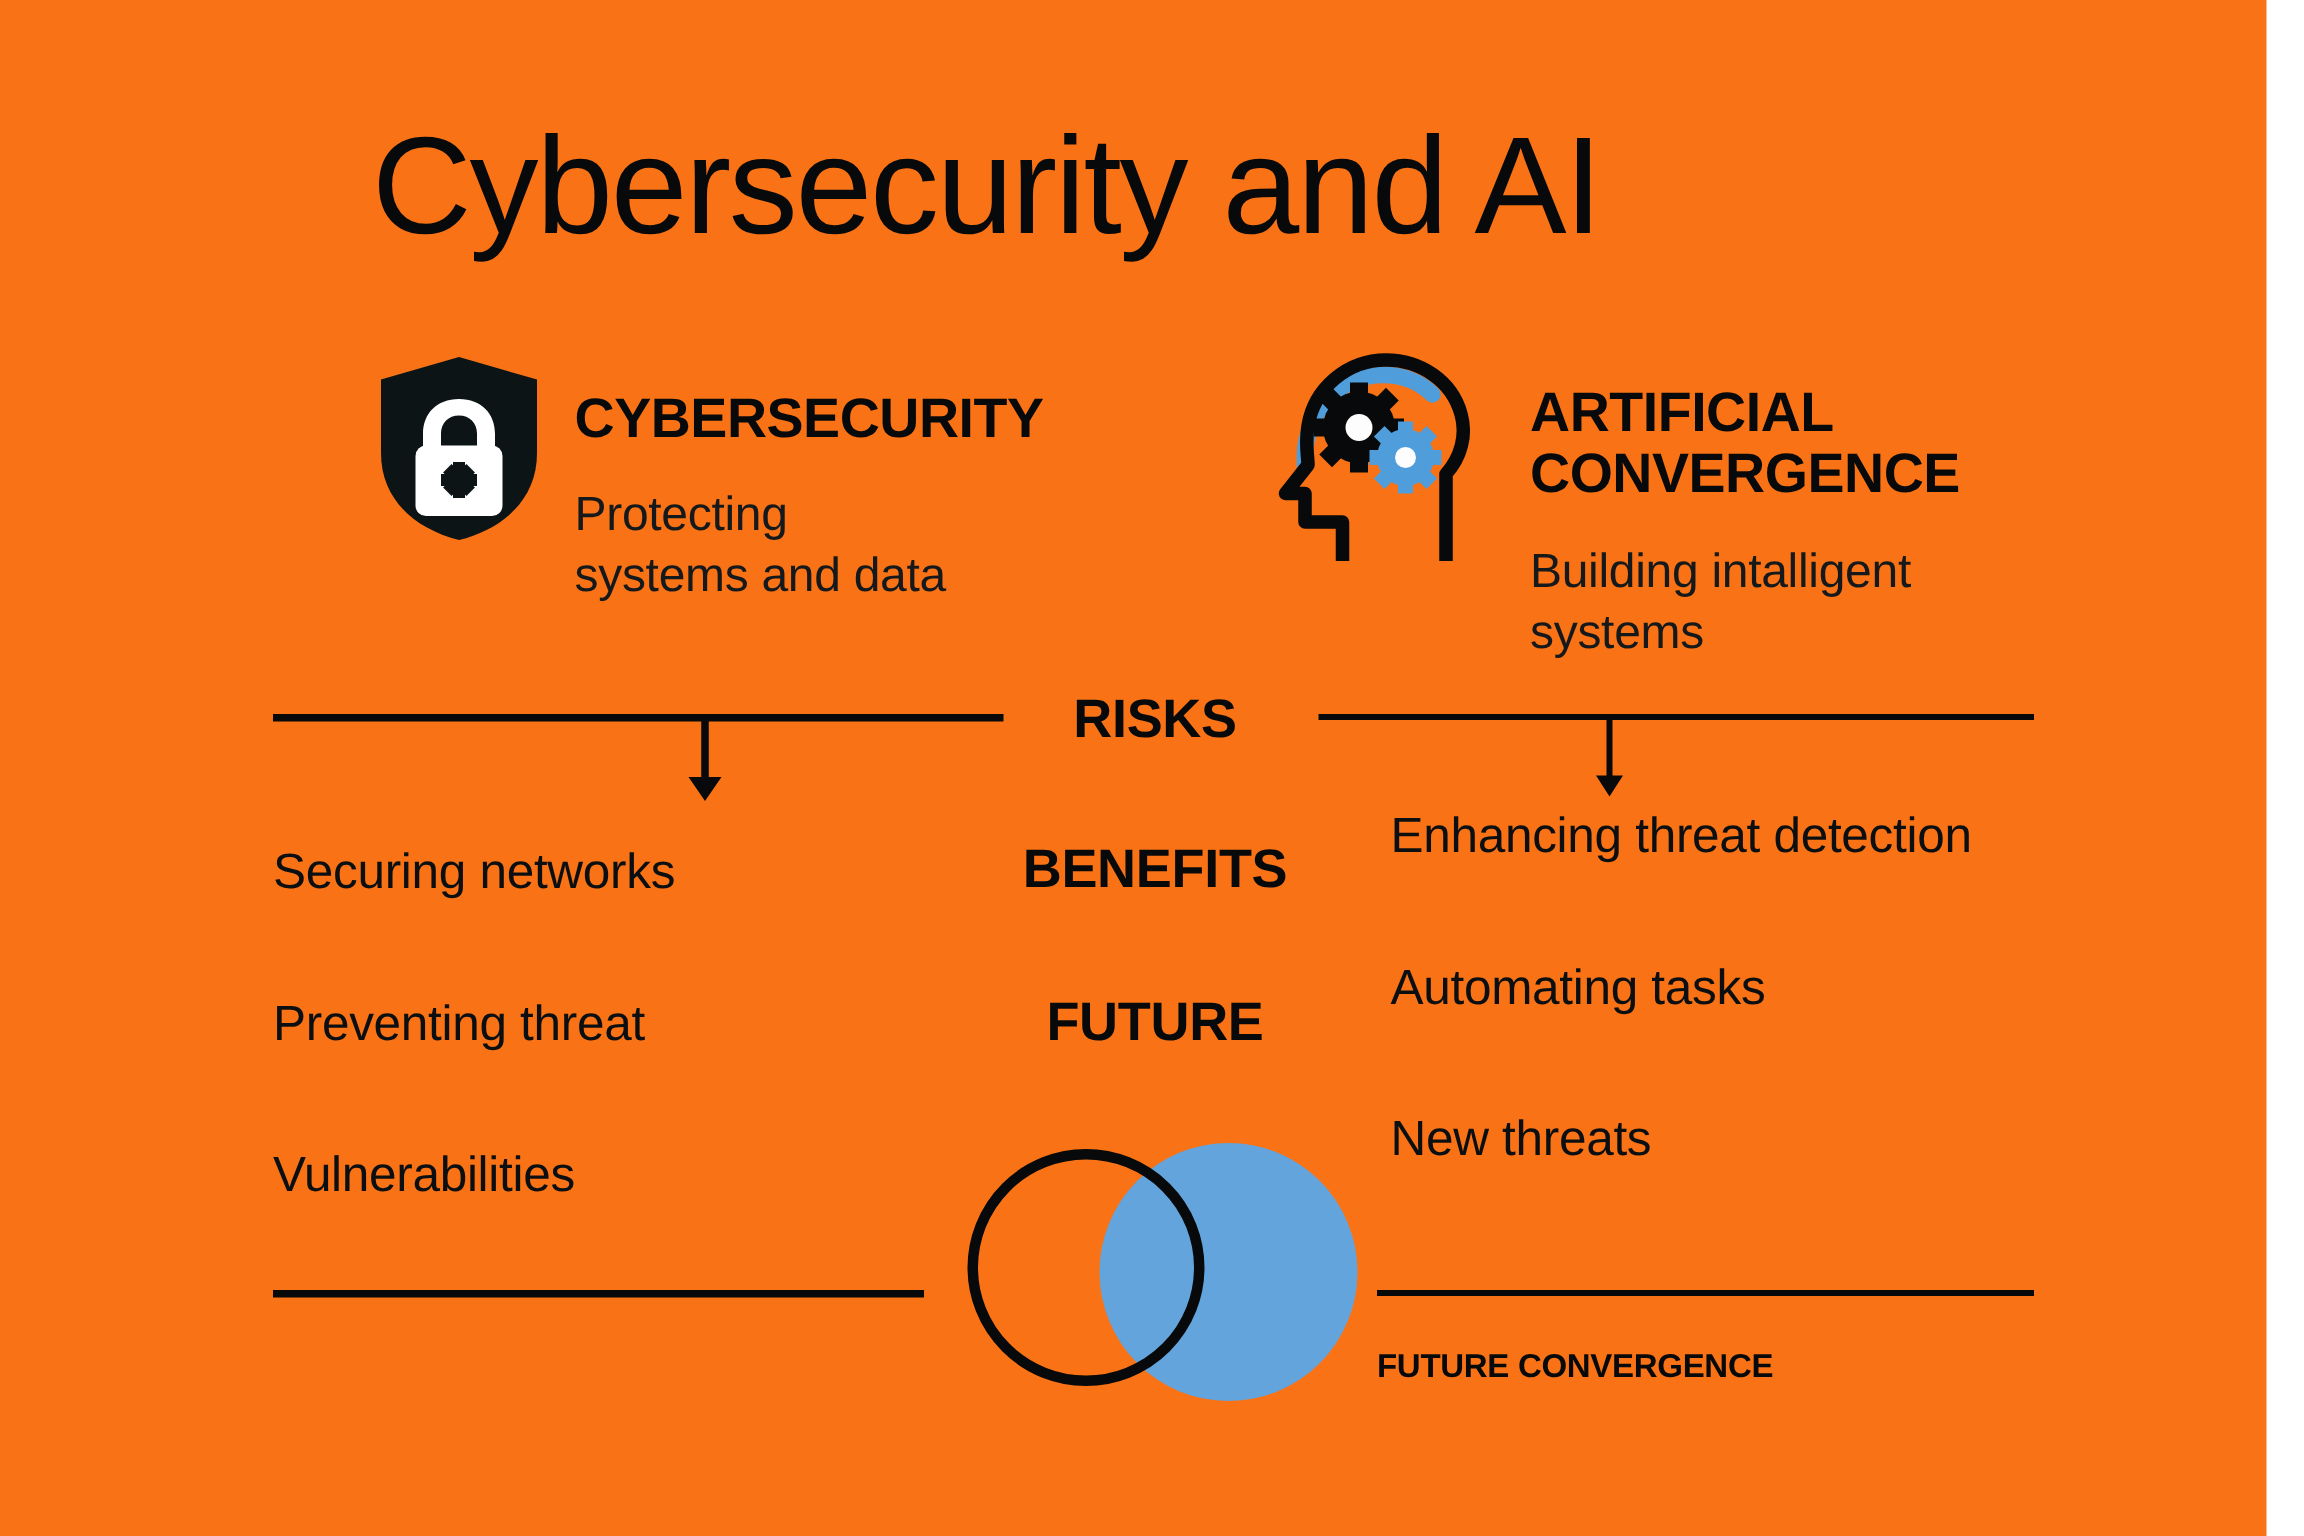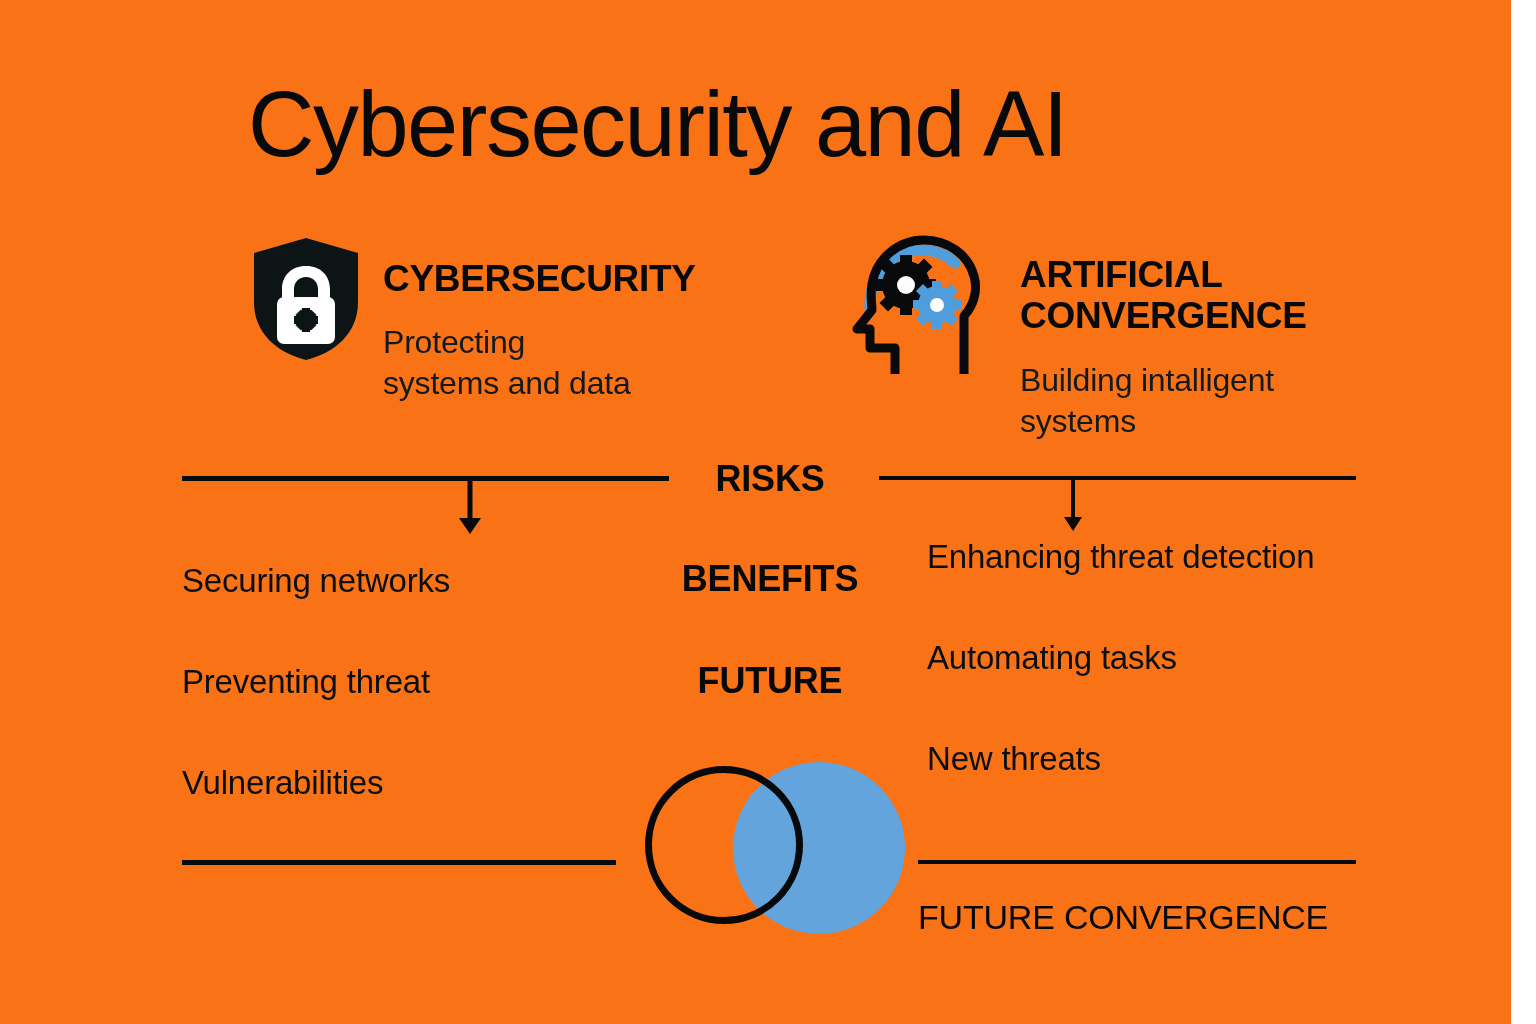--- a/index.html
+++ b/index.html
@@ -166,22 +166,22 @@
     height: 172px;
     border-radius: 50%;
     background: #63a4dd;
   }
 
   
   #future-convergence {
     position: absolute;
     left: 918px;
     top: 898px;
-    font-size: 34px;
-    font-weight: 400;
+    font-size: 22px;
+    font-weight: 700;
     letter-spacing: -0.2px;
     white-space: nowrap;
     color: #07090a;
   }
 </style>
 </head>
 <body>
 
 <div id="canvas">
 

